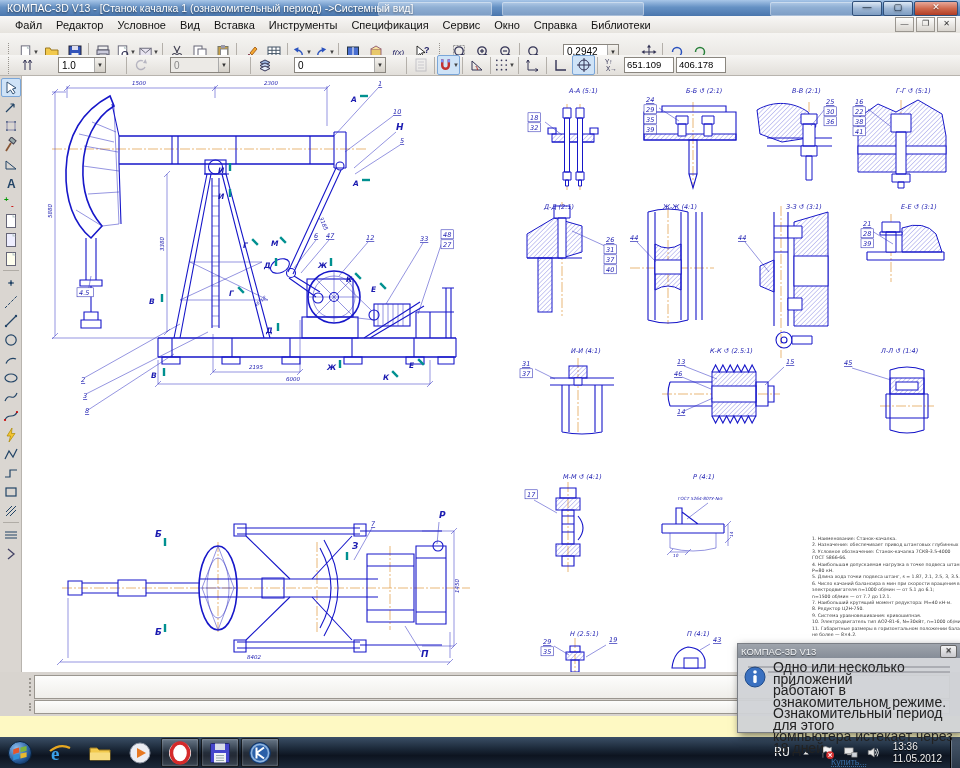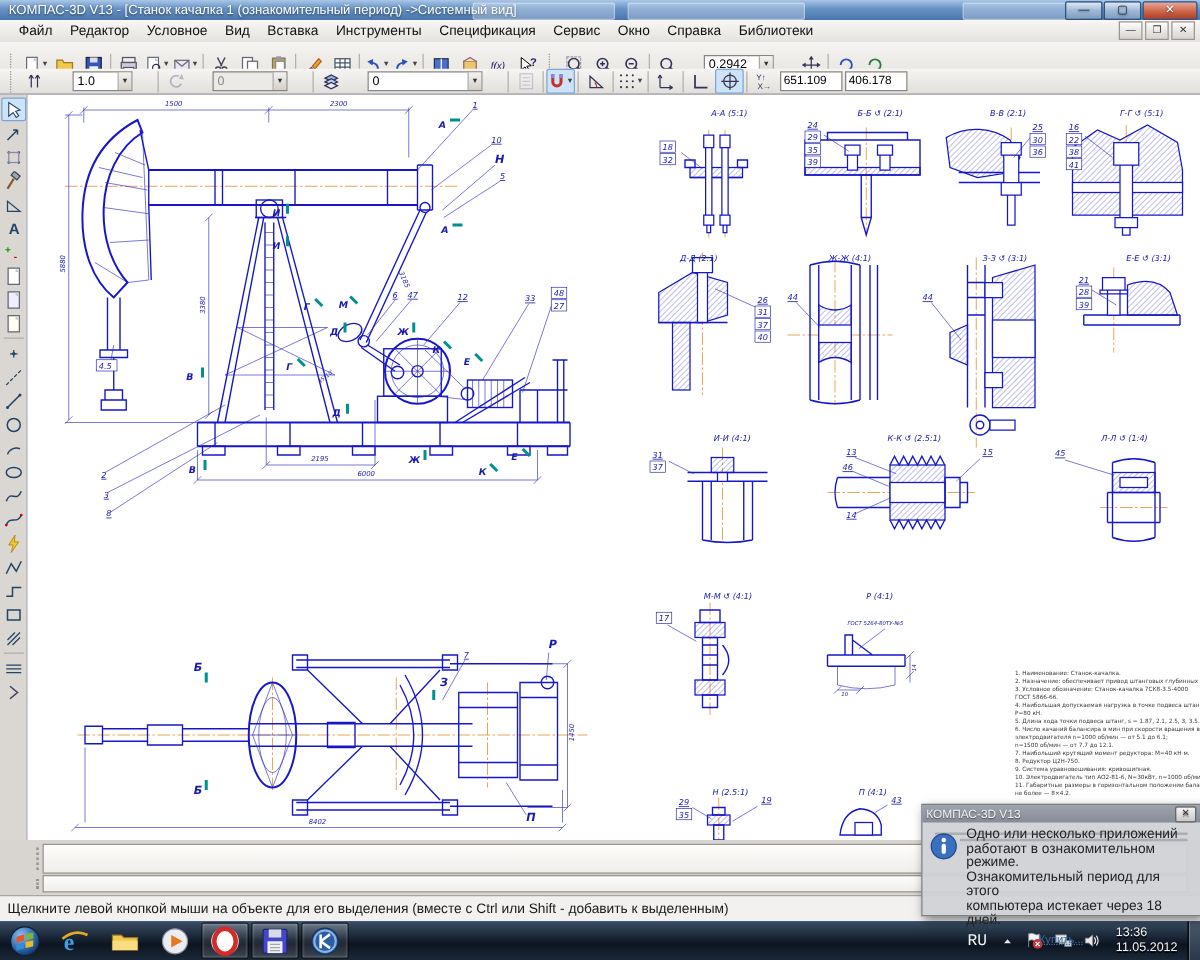--- a/index.html
+++ b/index.html
@@ -1,17 +1,17 @@
 <!DOCTYPE html>
 <html><head>
 <meta charset="utf-8">
 <style>
   html,body{margin:0;padding:0;width:960px;height:768px;overflow:hidden;
     font-family:"Liberation Sans",sans-serif;}
-  #app{position:relative;width:960px;height:768px;background:#1d4ed8;}
+  #app{position:relative;width:960px;height:768px;background:#fef9c3;}
 
   
   #titlebar{position:absolute;left:0;top:0;width:960px;height:16px;
     background:linear-gradient(#a8c6e8,#6591c4 45%,#4a76ad);
     display:flex;align-items:center;color:#fff;font-size:10.5px;
     text-shadow:0 1px 2px rgba(0,0,0,.6);}
   #titlebar .appico{margin:1px 4px 0 3px;}
   .ghost{position:absolute;top:2px;height:12px;background:rgba(255,255,255,.28);
     border:1px solid rgba(255,255,255,.35);border-radius:2px;}
   #winbtns{position:absolute;right:2px;top:1px;display:flex;}
@@ -103,21 +103,21 @@
 
   
   #popup{position:absolute;left:737px;top:643px;width:222px;height:88px;
     background:rgba(208,210,214,.95);border:1px solid #7a7e85;box-shadow:2px 3px 8px rgba(0,0,0,.5);z-index:40;}
   #popup .ptitle{height:14px;background:linear-gradient(rgba(150,156,165,.85),rgba(120,128,140,.85));
     color:#f2f4f6;font-size:9.5px;display:flex;align-items:center;padding:0 3px;text-shadow:0 1px 1px rgba(0,0,0,.5);}
   #popup .pclose{margin-left:auto;width:15px;height:11px;border:1px solid #666;border-radius:2px;
     background:linear-gradient(#f4f4f4,#c8c8cc);color:#333;font-size:8px;line-height:9px;text-align:center;}
   #popup .pbody{display:flex;padding:4px 4px 0 6px;}
   #popup .pinfo{flex:none;margin-top:4px;}
-  #popup .ptext{font-size:11px;color:#222;line-height:11.5px;margin-left:7px;}
+  #popup .ptext{font-size:14px;color:#222;line-height:11.5px;margin-left:7px;}
   #popup .plink{display:block;text-align:center;color:#3a6ea5;font-size:9px;margin-top:3px;
     text-decoration:underline dotted;}
   #popup .ghostline{position:absolute;left:10px;right:10px;height:2px;background:rgba(60,60,70,.25);}
 </style>
 </head>
 <body>
 
 <div id="app">
 
   <div id="titlebar">
@@ -943,23 +943,20 @@
 
   <div id="rows">
     <div id="prow1" class="prow">
         <span class="rowgrip"></span>
       </div>
     <div id="prow2" class="prow">
         <span class="rowgrip"></span>
       </div>
   </div>
 
-  <div id="statusbar">
-    <span>Щелкните левой кнопкой мыши на объекте для его выделения (вместе с Ctrl или Shift - добавить к выделенным)</span>
-  </div>
 
   <div id="taskbar">
     <span id="tkbuttons" style="display:flex">
         <button class="tkbtn">
           <svg width="26" height="26" viewBox="0 0 26 26">
             <defs>
               <radialGradient id="sg" cx="35%" cy="30%" r="80%">
                 <stop offset="0" stop-color="#8ec0f0"></stop>
                 <stop offset="0.65" stop-color="#2a5fa0"></stop>
                 <stop offset="1" stop-color="#0c2c54"></stop>

